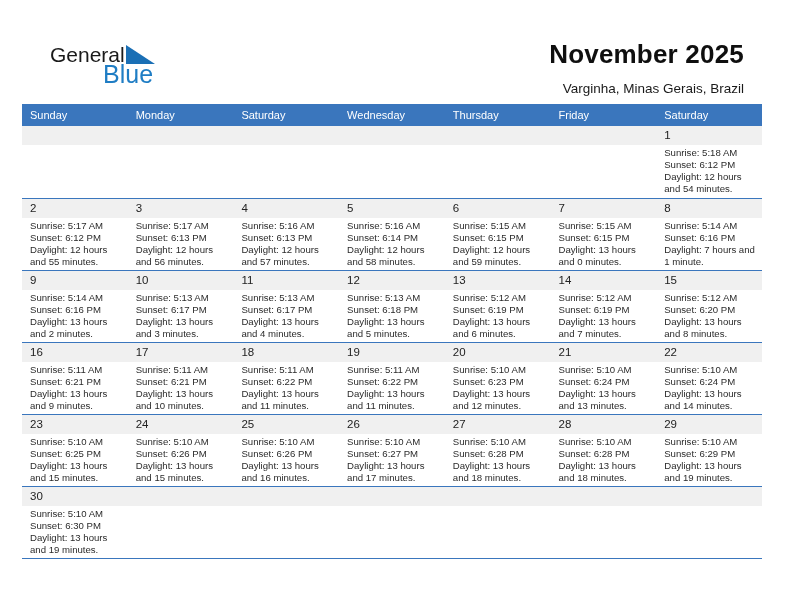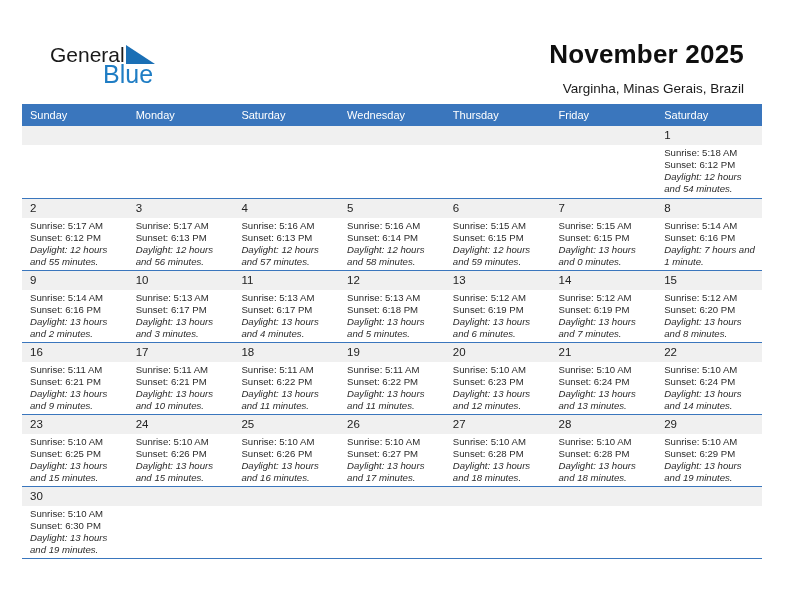--- a/index.html
+++ b/index.html
@@ -138,21 +138,20 @@
     padding: 2px 4px 0 8px;
     font-size: 9.6px;
     line-height: 12.1px;
     color: #2b2b2b;
   }
   .info div {
     white-space: nowrap;
   }
   .info .daylight {
     white-space: normal;
-    font-style: italic;
   }
 </style>
 </head>
 <body>
 
 <div class="page">
 
   <div class="masthead">
 
     <div class="logo">

